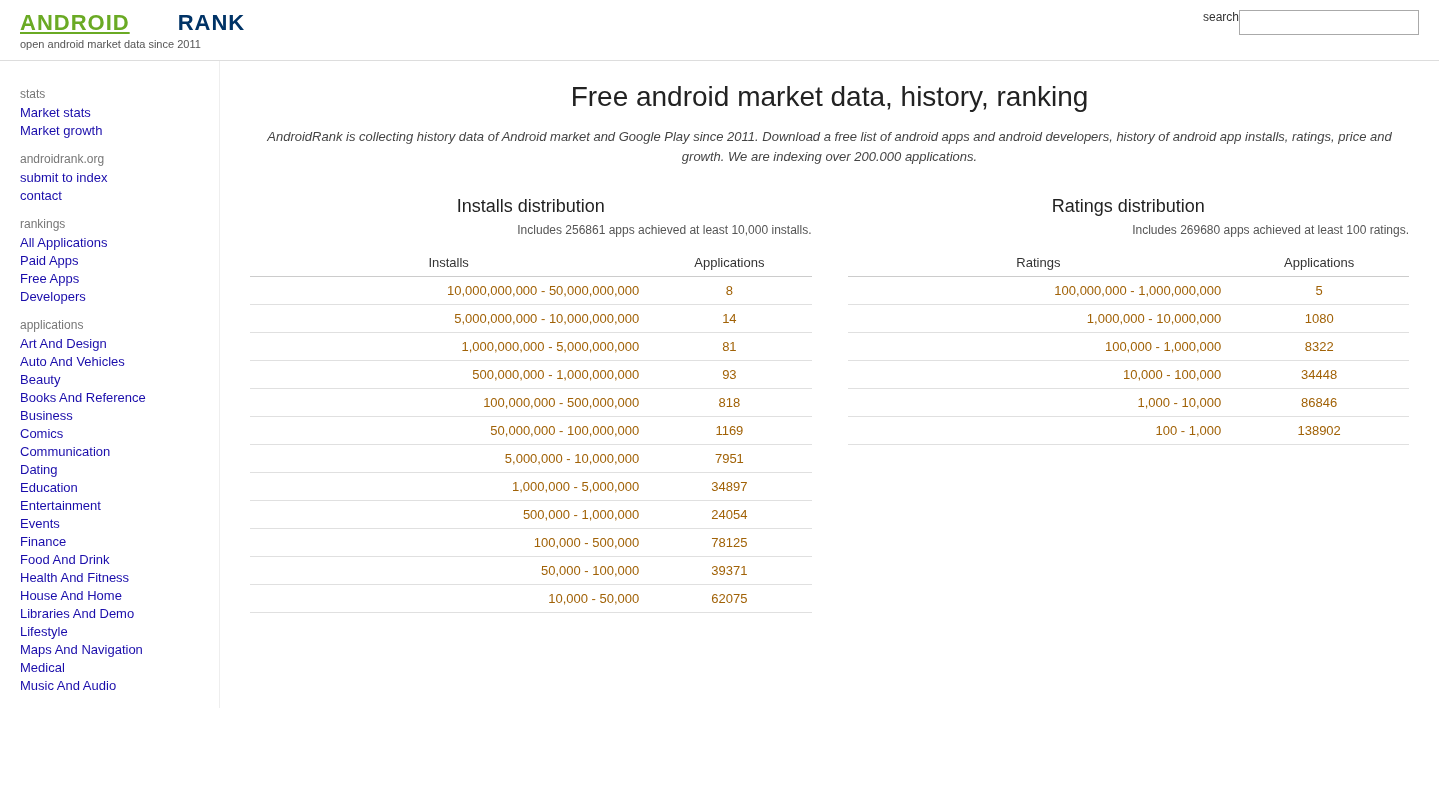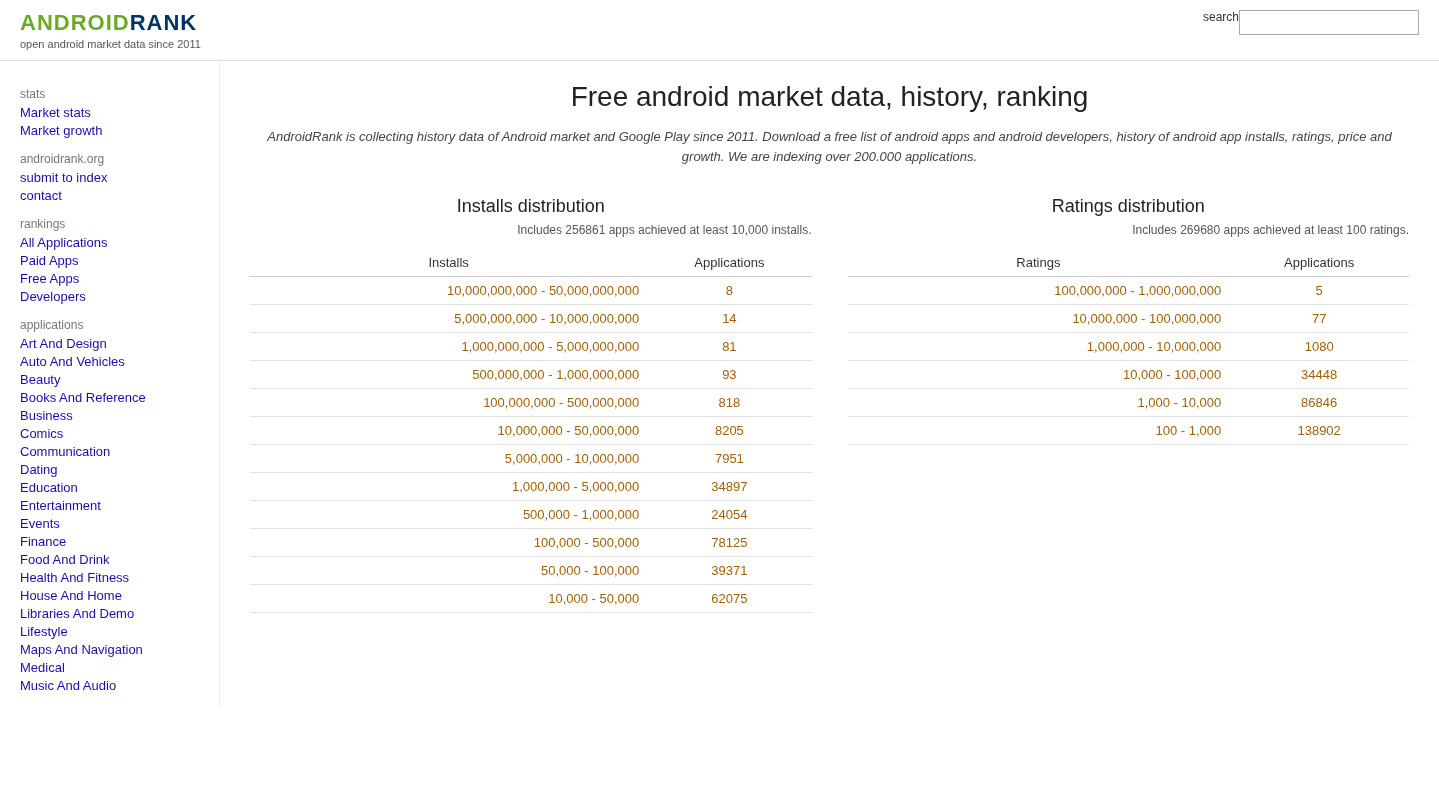--- a/index.html
+++ b/index.html
@@ -11,22 +11,22 @@
       align-items: flex-start;
       padding: 10px 20px;
       border-bottom: 1px solid #ddd;
     }
     #logo-area {}
     #logo {
       font-size: 22px;
       font-weight: bold;
       letter-spacing: 1px;
     }
-    #logo-android { color: #6aaa24; }
-    #logo-rank { color: #003366; }
+    #logo-android { color: #6aaa24; text-decoration: underline; }
+    #logo-rank { color: #003366; margin-left: 48px; }
     #logo-subtitle { font-size: 11px; color: #555; margin-top: 2px; }
 
     #search-area { display: flex; flex-direction: row; align-items: flex-start; }
     #search-label { font-size: 12px; margin-bottom: 3px; color: #333; }
     #search-input {
       border: 1px solid #aaa;
       padding: 4px 6px;
       width: 180px;
       font-size: 13px;
     }
@@ -215,22 +215,22 @@
               </tr>
               <tr>
                 <td class="num-col">500,000,000 - 1,000,000,000</td>
                 <td class="val-col">93</td>
               </tr>
               <tr>
                 <td class="num-col">100,000,000 - 500,000,000</td>
                 <td class="val-col">818</td>
               </tr>
               <tr>
-                <td class="num-col">10,000,000 - 50,000,000</td>
-                <td class="val-col">8205</td>
+                <td class="num-col">50,000,000 - 100,000,000</td>
+                <td class="val-col">1169</td>
               </tr>
               <tr>
                 <td class="num-col">5,000,000 - 10,000,000</td>
                 <td class="val-col">7951</td>
               </tr>
               <tr>
                 <td class="num-col">1,000,000 - 5,000,000</td>
                 <td class="val-col">34897</td>
               </tr>
               <tr>
@@ -262,26 +262,26 @@
               <th>Ratings</th>
               <th>Applications</th>
             </tr>
           </thead>
           <tbody id="ratings-tbody">
           <tr>
                 <td class="num-col">100,000,000 - 1,000,000,000</td>
                 <td class="val-col">5</td>
               </tr>
               <tr>
-                <td class="num-col">10,000,000 - 100,000,000</td>
-                <td class="val-col">77</td>
-              </tr>
-              <tr>
                 <td class="num-col">1,000,000 - 10,000,000</td>
                 <td class="val-col">1080</td>
+              </tr>
+              <tr>
+                <td class="num-col">100,000 - 1,000,000</td>
+                <td class="val-col">8322</td>
               </tr>
               <tr>
                 <td class="num-col">10,000 - 100,000</td>
                 <td class="val-col">34448</td>
               </tr>
               <tr>
                 <td class="num-col">1,000 - 10,000</td>
                 <td class="val-col">86846</td>
               </tr>
               <tr>

